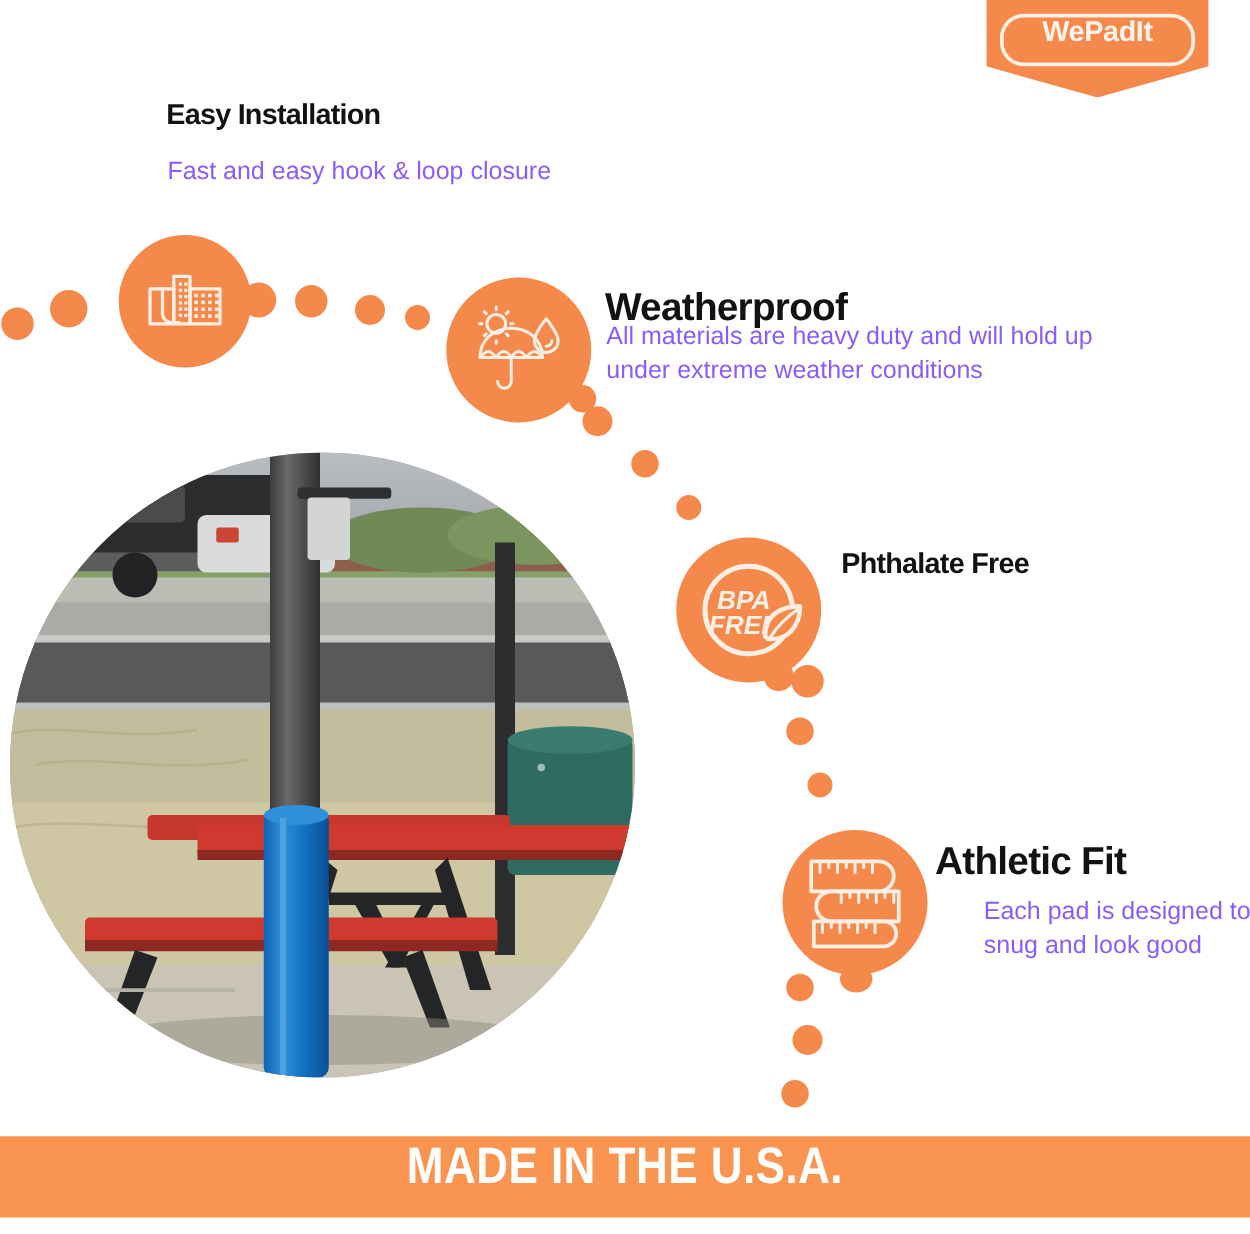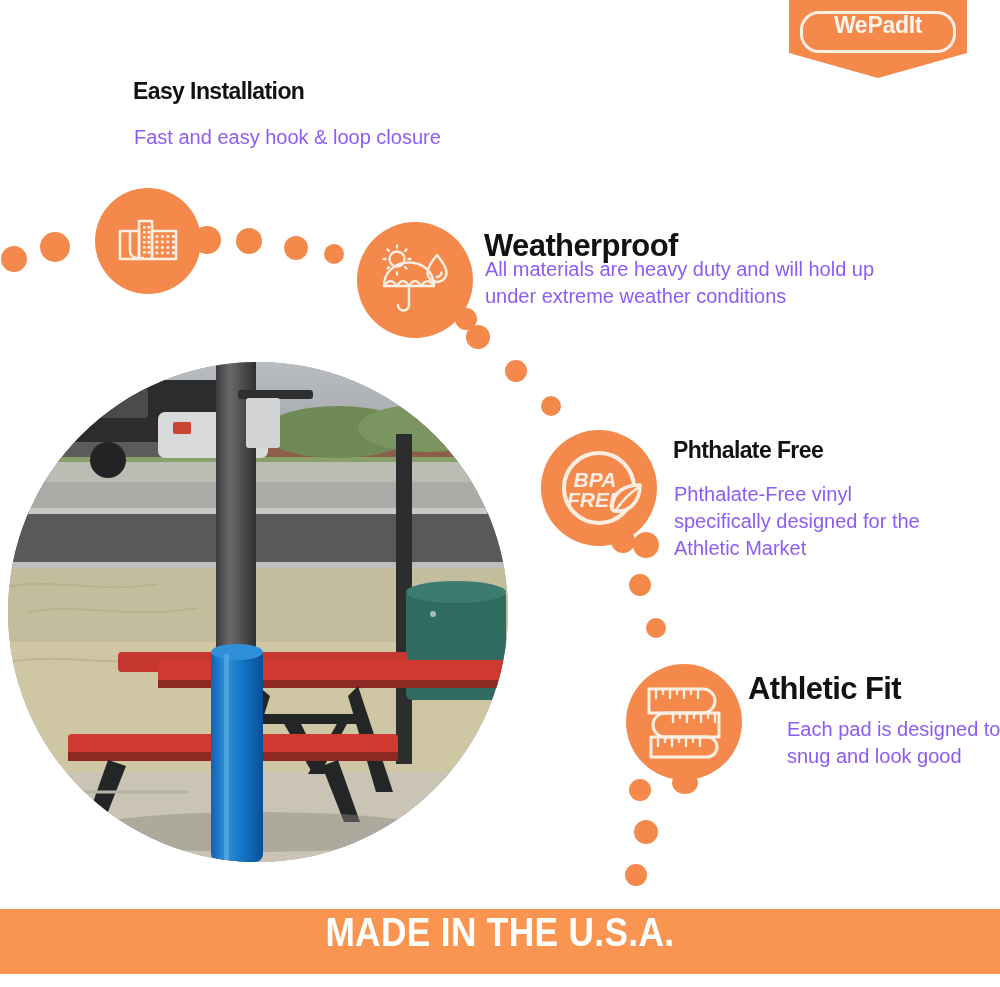--- a/index.html
+++ b/index.html
@@ -225,21 +225,20 @@
         <path d="M6 41 C6 26 18 17.5 31 17.5 C44 17.5 56 26 56 41 Z"></path>
         <path d="M6 41 C11 34.5 14 34.5 19 41 C23 34.5 27 34.5 31 41
                  C35 34.5 39 34.5 43 41 C48 34.5 51 34.5 56 41"></path>
 
         <path d="M31 41 V60 a5.5 5.5 0 0 1 -11 0"></path>
       </g>
     </svg>
   </div>
 
   <div class="feature-title" id="f2-title">Phthalate Free</div>
-  <div class="feature-body" id="f2-body">Phthalate-Free vinyl specifically designed for the Athletic Market</div>
 
   <div class="icon-bubble" id="bub-bpa">
     <div class="bubble-nub" style="right:-2px; bottom:-12px; width:26px; height:26px;"></div>
     <svg width="94" height="94" viewBox="0 0 94 94">
       <circle cx="47" cy="47" r="35" fill="none" stroke="#FBEFE4" stroke-width="4"></circle>
       <text x="43" y="46" text-anchor="middle" fill="#FBEFE4" font-family="'Liberation Sans', sans-serif" font-size="21" font-weight="800">BPA</text>
       <text x="43" y="66" text-anchor="middle" fill="#FBEFE4" font-family="'Liberation Sans', sans-serif" font-size="21" font-weight="800">FREE</text>
 
       <path d="M60 68 C60 50 74 44 88 44 C88 60 78 72 62 70 Z" fill="#F4894B" stroke="#FBEFE4" stroke-width="3.6" stroke-linejoin="round"></path>
       <path d="M64 69 C70 60 78 52 87 46" fill="none" stroke="#FBEFE4" stroke-width="2.6" stroke-linecap="round"></path>

